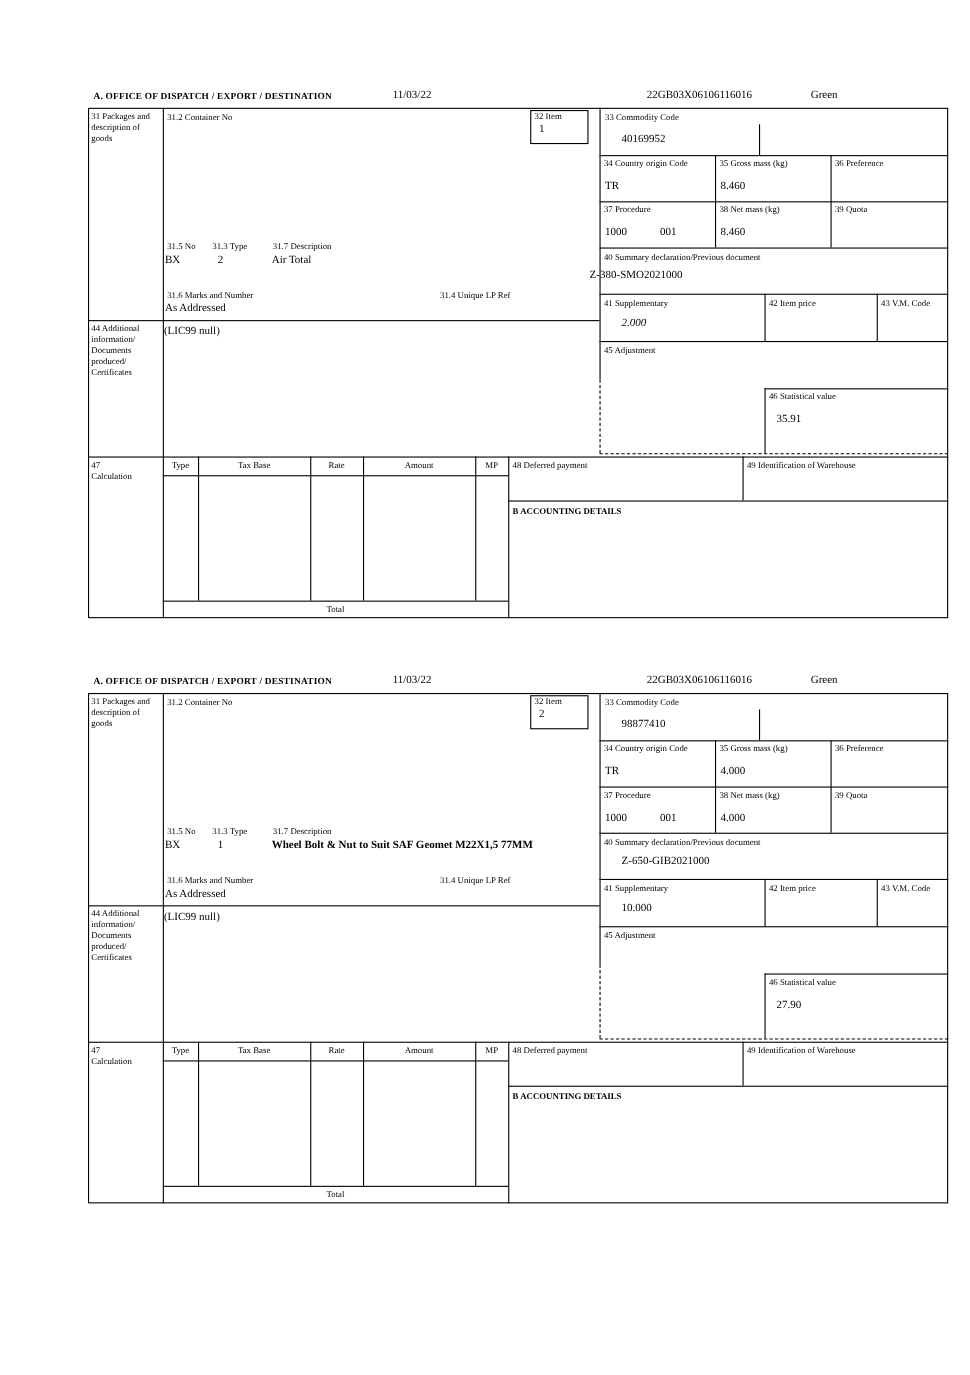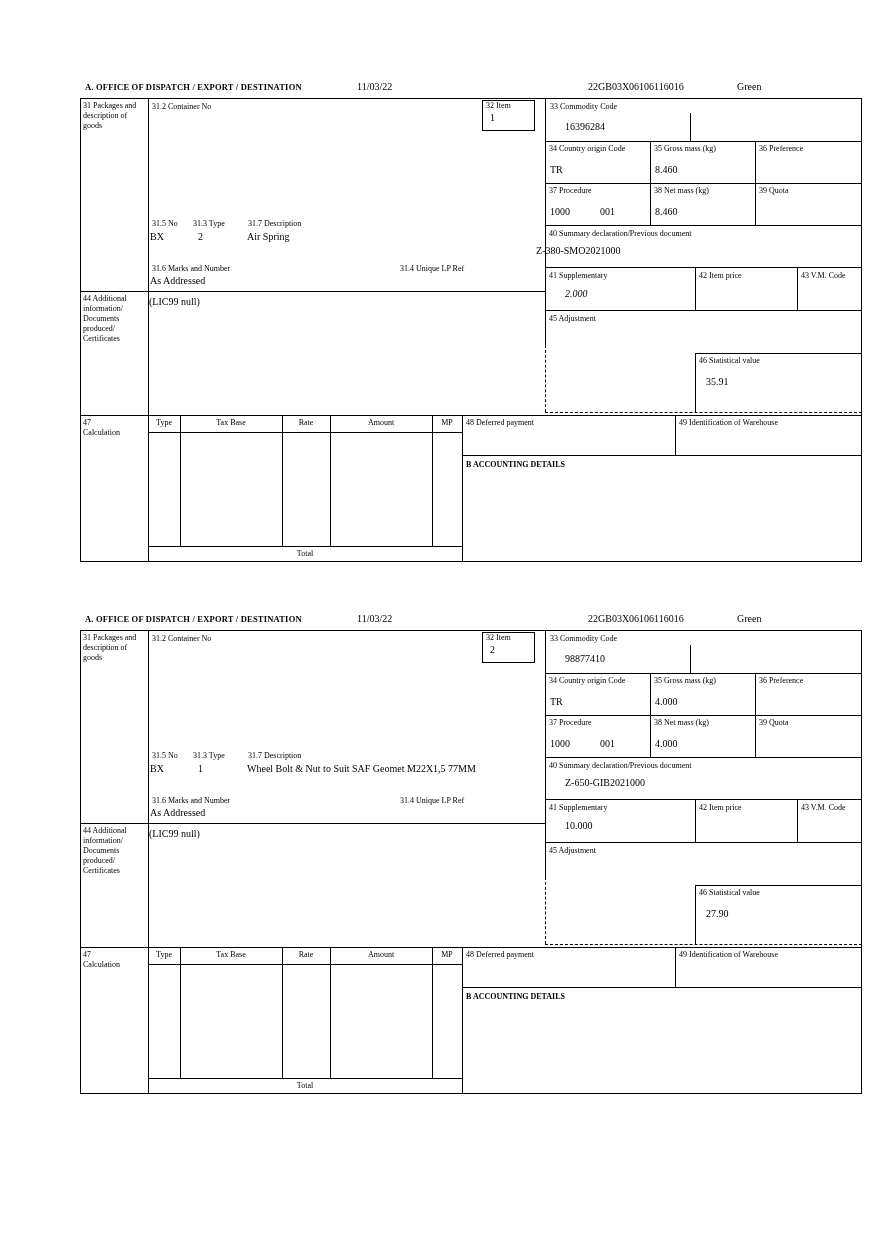--- a/index.html
+++ b/index.html
@@ -69,28 +69,28 @@
     <div class="lbl wrap" style="left:83px;top:21px;width:56px;">31 Packages and description of goods</div>
     <div class="lbl wrap" style="left:83px;top:214px;width:52px;">44 Additional information/ Documents produced/ Certificates</div>
     <div class="lbl wrap" style="left:83px;top:338px;width:46px;">47 Calculation</div>
 
     <div class="lbl" style="left:152px;top:22px;">31.2 Container No</div>
     <div class="lbl" style="left:152px;top:139px;">31.5 No</div>
     <div class="lbl" style="left:193px;top:139px;">31.3 Type</div>
     <div class="lbl" style="left:248px;top:139px;">31.7 Description</div>
     <div class="val" style="left:150px;top:150px;">BX</div>
     <div class="val" style="left:198px;top:150px;">2</div>
-    <div class="val wrap" style="left:247px;top:150px;width:262px;">Air Spring</div>
+    <div class="val wrap" style="left:247px;top:150px;width:262px;">Air Total</div>
     <div class="lbl" style="left:152px;top:184px;">31.6 Marks and Number</div>
     <div class="lbl" style="left:400px;top:184px;">31.4 Unique LP Ref</div>
     <div class="val" style="left:150px;top:194px;">As Addressed</div>
     <div class="val" style="left:149px;top:215px;">(LIC99 null)</div>
 
     <div class="lbl" style="left:550px;top:22px;">33 Commodity Code</div>
-    <div class="val" style="left:565px;top:40px;">16396284</div>
+    <div class="val" style="left:565px;top:40px;">40169952</div>
     <div class="lbl" style="left:549px;top:64px;">34 Country origin Code</div>
     <div class="lbl" style="left:654px;top:64px;">35 Gross mass (kg)</div>
     <div class="lbl" style="left:759px;top:64px;">36 Preference</div>
     <div class="val" style="left:550px;top:83px;">TR</div>
     <div class="val" style="left:655px;top:83px;">8.460</div>
     <div class="lbl" style="left:549px;top:106px;">37 Procedure</div>
     <div class="lbl" style="left:654px;top:106px;">38 Net mass (kg)</div>
     <div class="lbl" style="left:759px;top:106px;">39 Quota</div>
     <div class="val" style="left:550px;top:125px;">1000</div>
     <div class="val" style="left:600px;top:125px;">001</div>
@@ -163,21 +163,21 @@
     <div class="lbl wrap" style="left:83px;top:21px;width:56px;">31 Packages and description of goods</div>
     <div class="lbl wrap" style="left:83px;top:214px;width:52px;">44 Additional information/ Documents produced/ Certificates</div>
     <div class="lbl wrap" style="left:83px;top:338px;width:46px;">47 Calculation</div>
 
     <div class="lbl" style="left:152px;top:22px;">31.2 Container No</div>
     <div class="lbl" style="left:152px;top:139px;">31.5 No</div>
     <div class="lbl" style="left:193px;top:139px;">31.3 Type</div>
     <div class="lbl" style="left:248px;top:139px;">31.7 Description</div>
     <div class="val" style="left:150px;top:150px;">BX</div>
     <div class="val" style="left:198px;top:150px;">1</div>
-    <div class="val wrap" style="left:247px;top:150px;width:262px;">Wheel Bolt &amp; Nut to Suit SAF Geomet M22X1,5 77MM</div>
+    <div class="val wrap" style="left:247px;top:150px;width:262px;font-weight:bold;">Wheel Bolt &amp; Nut to Suit SAF Geomet M22X1,5 77MM</div>
     <div class="lbl" style="left:152px;top:184px;">31.6 Marks and Number</div>
     <div class="lbl" style="left:400px;top:184px;">31.4 Unique LP Ref</div>
     <div class="val" style="left:150px;top:194px;">As Addressed</div>
     <div class="val" style="left:149px;top:215px;">(LIC99 null)</div>
 
     <div class="lbl" style="left:550px;top:22px;">33 Commodity Code</div>
     <div class="val" style="left:565px;top:40px;">98877410</div>
     <div class="lbl" style="left:549px;top:64px;">34 Country origin Code</div>
     <div class="lbl" style="left:654px;top:64px;">35 Gross mass (kg)</div>
     <div class="lbl" style="left:759px;top:64px;">36 Preference</div>

